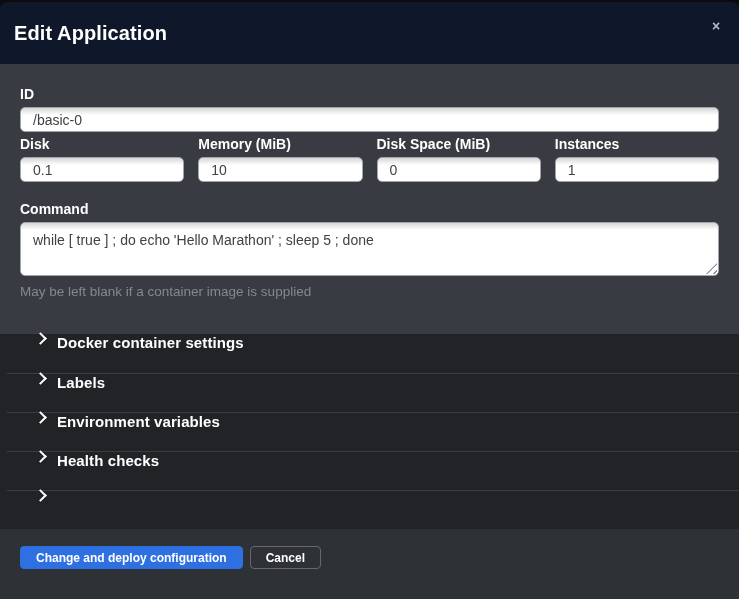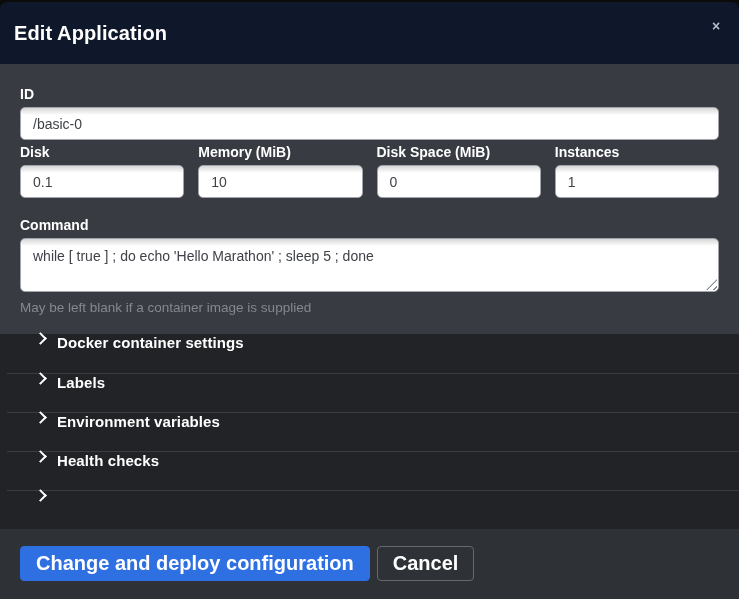--- a/index.html
+++ b/index.html
@@ -74,21 +74,21 @@
     width: 100%;
     border: 1px solid #a2a5ab;
     border-radius: 5px;
     background: linear-gradient(180deg, #d6d6d6 0px, #ffffff 7px);
     color: #3e4146;
     font-size: 14px;
     font-family: "Liberation Sans", sans-serif;
     outline: none;
   }
   .text-input {
-    height: 33px;
+    height: 25px;
     padding: 0 12px;
   }
   .id-row { margin-bottom: 4px; }
   .resources-row {
     display: grid;
     grid-template-columns: repeat(4, 1fr);
     column-gap: 14px;
     margin-bottom: 19px;
   }
   .command-row { position: relative; }
@@ -157,23 +157,23 @@
   .modal-footer {
     height: 70px;
     background: #2e3136;
     padding: 17px 20px 0 20px;
     box-sizing: border-box;
     display: flex;
     gap: 7px;
     flex: 1 0 auto;
   }
   .btn {
-    height: 35px;
+    height: 23px;
     border-radius: 4px;
-    font-size: 20px;
+    font-size: 12px;
     font-weight: 700;
     font-family: "Liberation Sans", sans-serif;
     cursor: pointer;
     padding: 0 15px;
   }
   .btn-primary {
     background: #2e70e2;
     border: 1px solid #2e70e2;
     color: #ffffff;
   }

